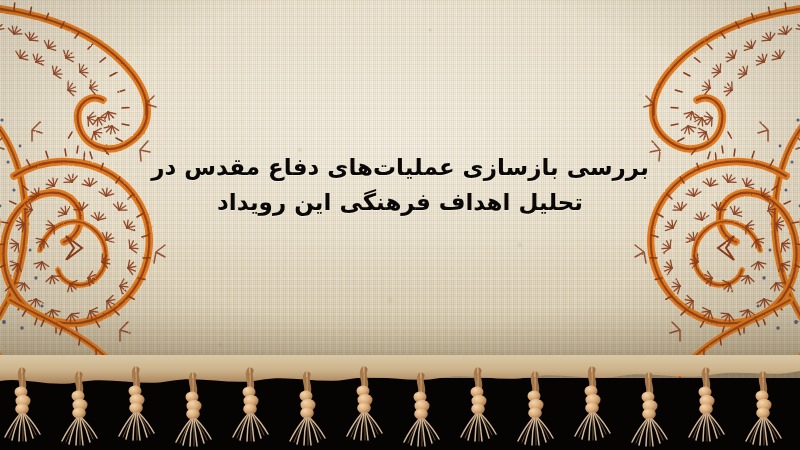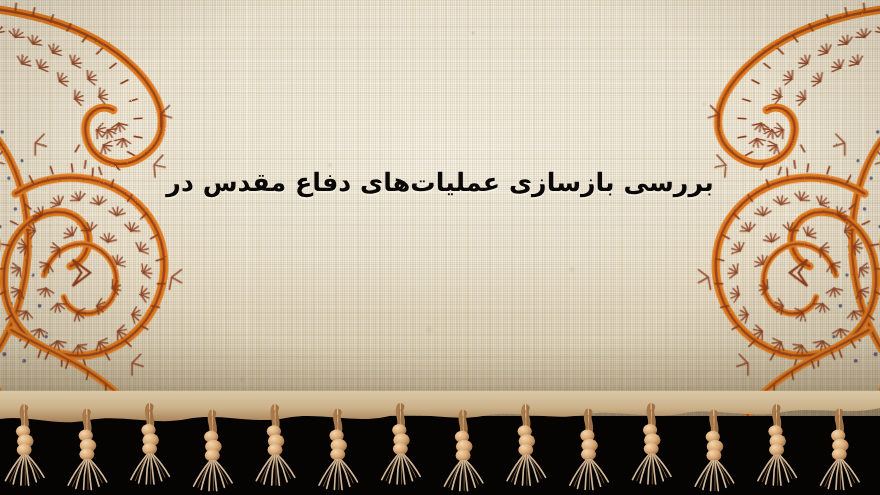--- a/index.html
+++ b/index.html
@@ -549,20 +549,21 @@
           <path d="M176 104 l8 -8 M176 104 l10 3 M176 104 l0 11"></path>
         </g>
       </g>
     </svg>
   </div>
 
   <div class="vignette"></div>
 
   <div class="textblock">
     <div class="line">بررسی بازسازی عملیات‌های دفاع مقدس در</div>
+    <div class="line">تحلیل اهداف فرهنگی این رویداد</div>
   </div>
 
   <div class="fringe">
     <svg viewBox="0 0 800 95" preserveAspectRatio="none" aria-hidden="true">
       <defs>
         <linearGradient id="cordG" x1="0" y1="0" x2="1" y2="0">
           <stop offset="0%" stop-color="#a8794a"></stop>
           <stop offset="35%" stop-color="#e8c293"></stop>
           <stop offset="65%" stop-color="#d5a878"></stop>
           <stop offset="100%" stop-color="#9c6f44"></stop>

